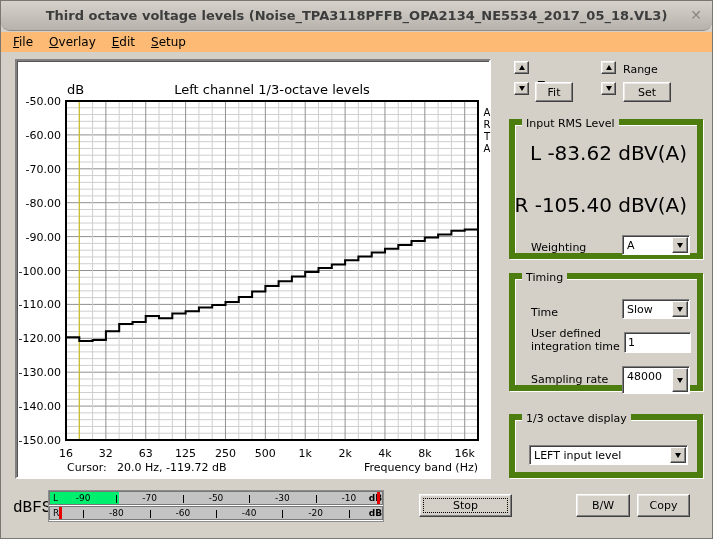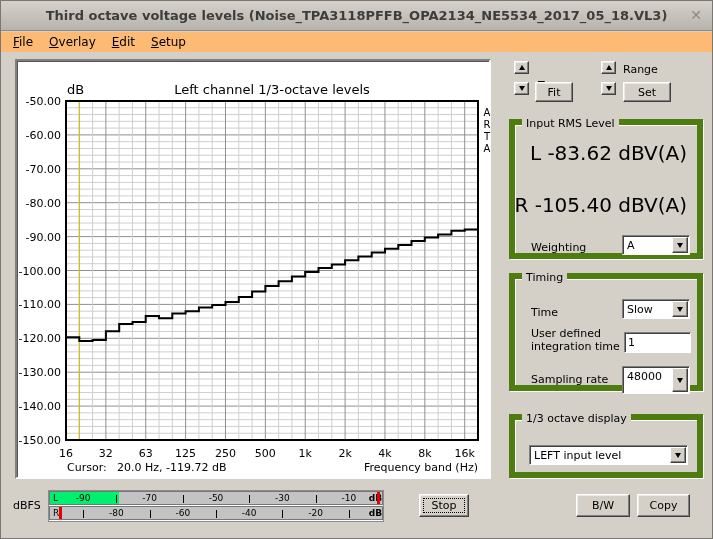--- a/index.html
+++ b/index.html
@@ -1,20 +1,20 @@
 <!DOCTYPE html>
 <html><head>
 <meta charset="utf-8">
 <style>
   html,body{margin:0;padding:0;background:#9a9a9a;}
   *{box-sizing:border-box;font-family:"DejaVu Sans","Liberation Sans",sans-serif;}
   .win{position:relative;width:713px;height:539px;background:#d4d0c8;border:1px solid #7a7671;overflow:hidden;}
   .titlebar{position:absolute;left:0;top:0;width:100%;height:30px;
     background:linear-gradient(#d6d2cb,#b7b3ac);border-bottom:1px solid #8f8b85;
-    display:flex;align-items:center;justify-content:center;}
+    display:flex;align-items:center;justify-content:center;border-radius:9px;}
   .titlebar .title{font-size:13px;font-weight:bold;color:#3d3d3d;}
   .titlebar .close{position:absolute;right:10px;top:6px;font-size:14px;color:#8a8884;cursor:default;}
   .menubar{position:absolute;left:0;top:31px;width:100%;height:20px;background:#fdba74;
     display:flex;align-items:center;padding-left:4px;}
   .menu-item{font-size:12px;color:#000;padding:1px 8px 2px 8px;}
   .menu-item u{text-decoration:underline;}
 
   
   .chart-panel{position:absolute;left:14px;top:58px;width:476px;height:420px;background:#fff;
     border-top:2px solid #808080;border-left:2px solid #808080;border-right:2px solid #fff;border-bottom:2px solid #fff;
@@ -46,21 +46,21 @@
     border-right:1px solid #fff;border-bottom:1px solid #fff;box-shadow:inset 1px 1px 0 #404040;}
   .dd .val{position:absolute;left:4px;top:3px;font-size:11px;color:#000;white-space:nowrap;}
   .dd .ddbtn{position:absolute;right:1px;top:1px;bottom:1px;width:16px;background:#d4d0c8;
     border-top:1px solid #fff;border-left:1px solid #fff;border-right:1px solid #404040;border-bottom:1px solid #404040;
     box-shadow:inset -1px -1px 0 #808080;display:flex;align-items:center;justify-content:center;}
   .txt{position:absolute;background:#fff;border-top:1px solid #808080;border-left:1px solid #808080;
     border-right:1px solid #fff;border-bottom:1px solid #fff;box-shadow:inset 1px 1px 0 #404040;
     font-size:11px;padding:2px 3px;color:#000;outline:none;}
 
   
-  .dbfs{position:absolute;left:12px;top:498px;font-size:11px;color:#000;}
+  .dbfs{position:absolute;left:12px;top:498px;font-size:16px;color:#000;font-family:Liberation Mono, monospace;}
   .meter-frame{position:absolute;left:47px;top:489px;width:336px;height:32px;background:#fff;
     border:1px solid #8c8c8c;padding:0;}
   .meter-row{position:relative;width:100%;height:14px;background:#c3c3c3;border:1px solid #777;margin-bottom:1px;overflow:hidden;}
   .meter-row .ch{position:absolute;left:3px;top:1px;font-size:9px;color:#000;z-index:3;}
   .meter-fill{position:absolute;left:0;top:0;bottom:0;z-index:1;}
   .meter-cell{position:absolute;top:1px;transform:translateX(-50%);font-size:9px;color:#000;z-index:2;}
   .meter-tick{position:absolute;top:3px;width:1px;height:8px;background:#000;z-index:2;}
   .meter-unit{position:absolute;top:1px;font-size:9px;font-weight:bold;color:#000;z-index:2;}
   .meter-marker{position:absolute;top:0;bottom:0;width:3px;z-index:4;}
 </style>
@@ -289,17 +289,17 @@
         <span class="meter-tick" style="left: 50%;"></span>
         <span class="meter-cell" style="left: 60%;">-40</span>
         <span class="meter-tick" style="left: 70%;"></span>
         <span class="meter-cell" style="left: 80%;">-20</span>
         <span class="meter-tick" style="left: 90%;"></span>
         <span class="meter-unit" style="left: 96%;">dB</span>
         <div class="meter-marker" style="left: 2.6%; background: rgb(230, 0, 0);"></div>
       </div>
     </div>
 
-  <div class="btn focus" style="left:418px;top:493px;width:50px;height:23px;">Stop</div>
+  <div class="btn focus" style="left:418px;top:493px;width:93px;height:23px;">Stop</div>
   <div class="btn" style="left:575px;top:493px;width:54px;height:23px;">B/W</div>
   <div class="btn" style="left:636px;top:493px;width:53px;height:23px;">Copy</div>
 
 </div>
 
 </body></html>

